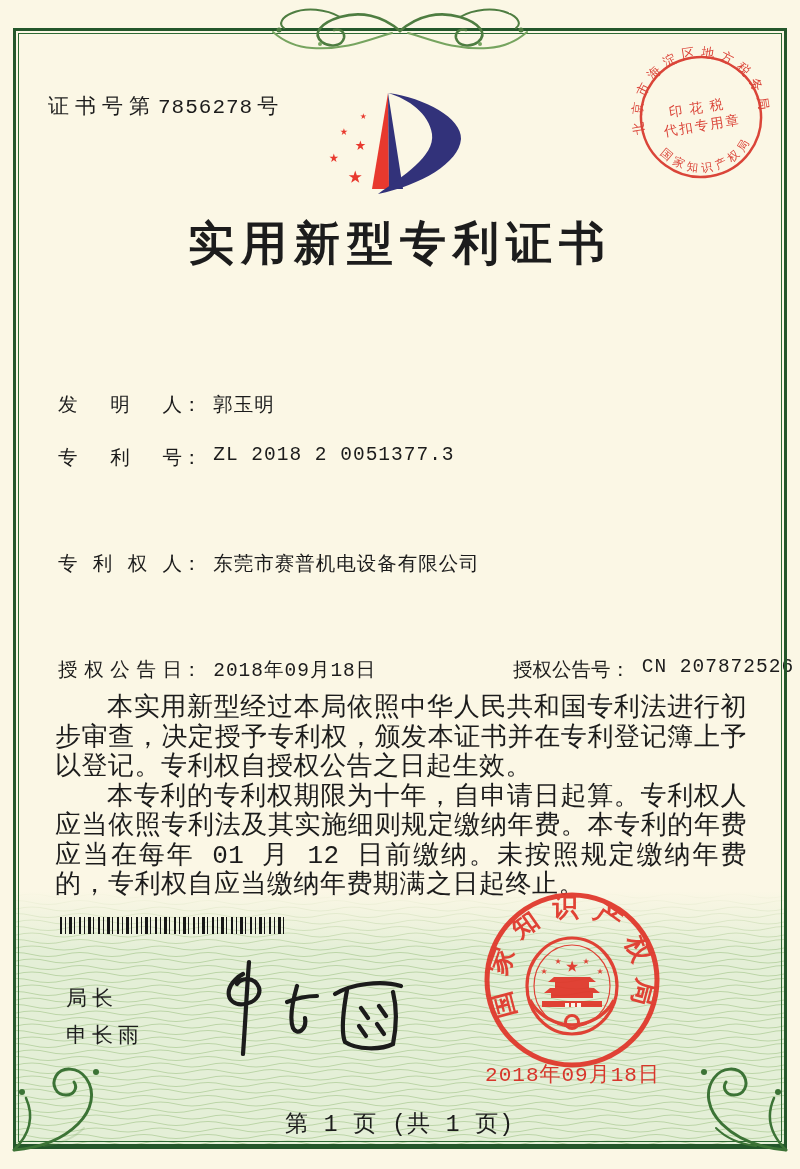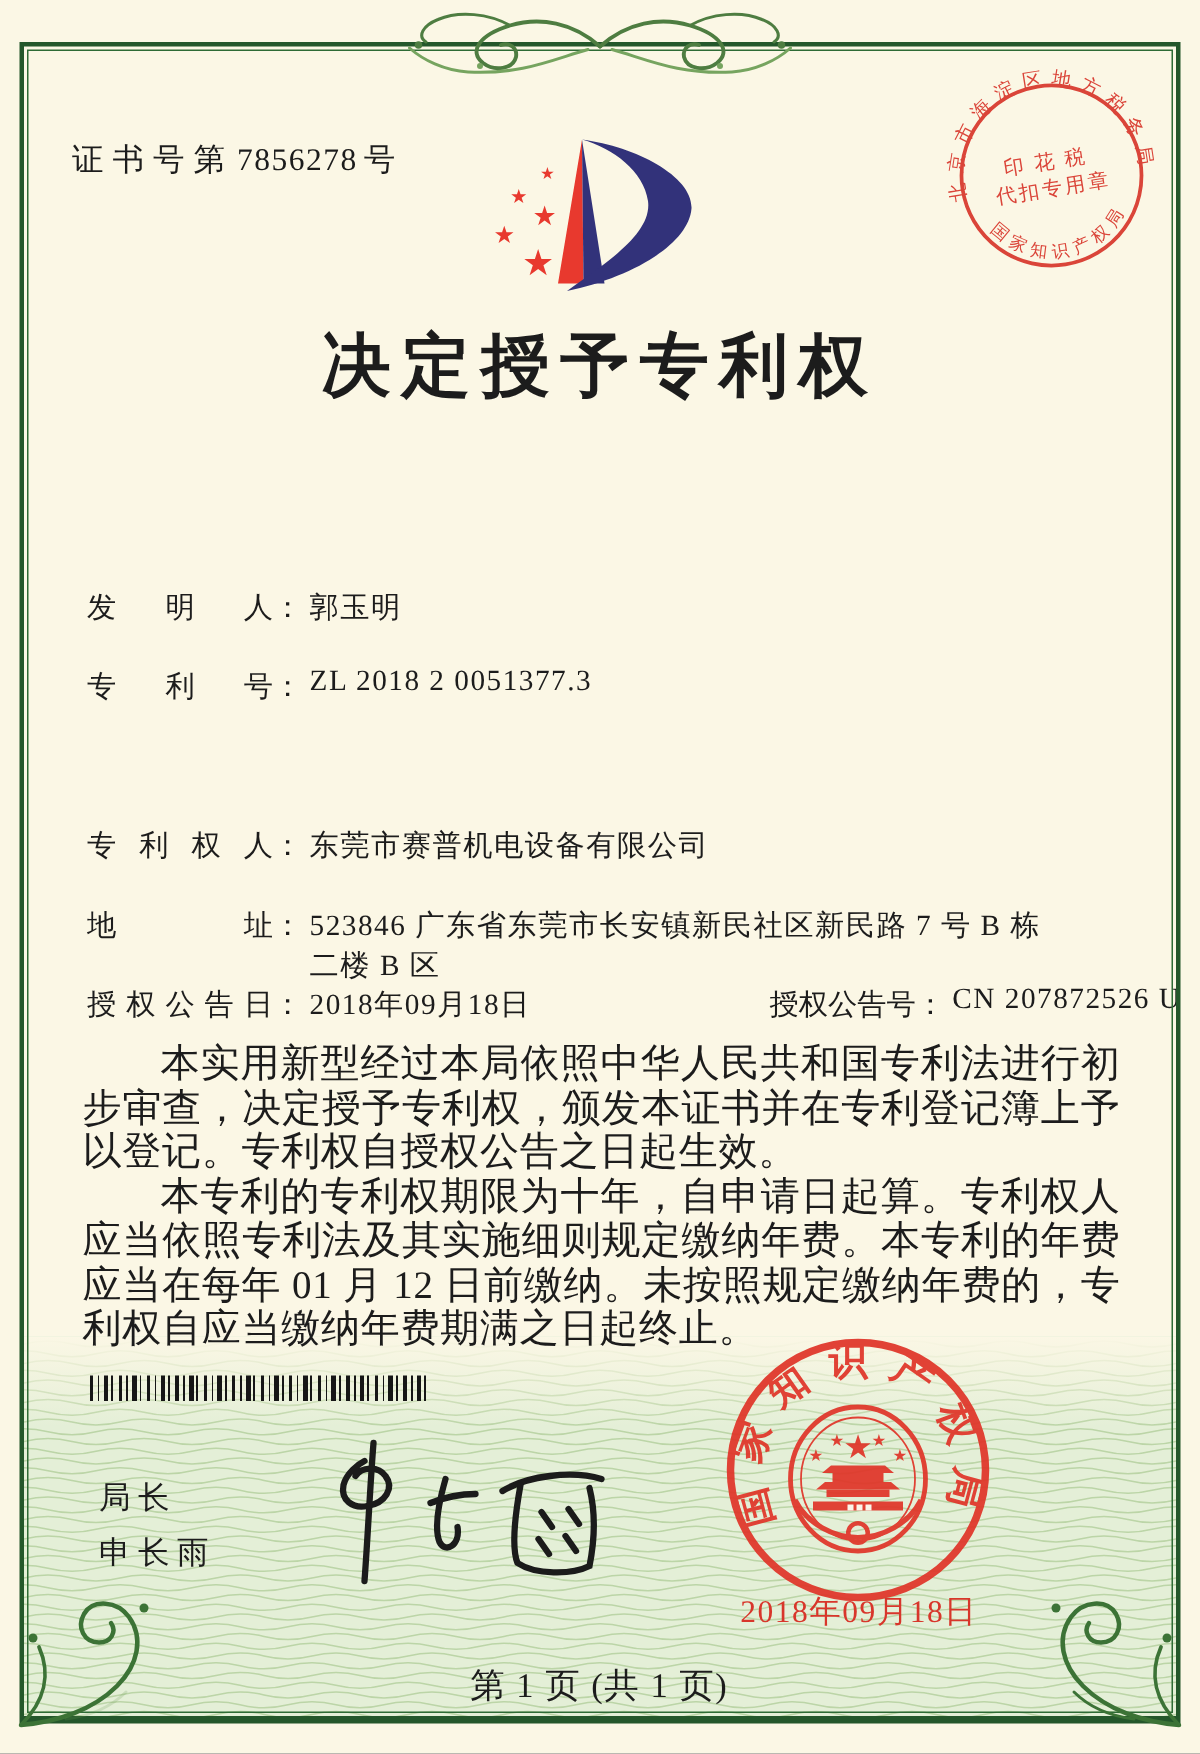--- a/index.html
+++ b/index.html
@@ -1,19 +1,19 @@
 <!DOCTYPE html>
 <html><head>
 <meta charset="utf-8">
 <style>
   html,body{margin:0;padding:0;background:#888;}
   .page{
     position:relative;width:800px;height:1169px;margin:0 auto;
     background:#fbf7e5;overflow:hidden;
-    font-family:Liberation Serif, serif;color:#1c1c1c;
+    font-family:Liberation Mono, monospace;color:#1c1c1c;
   }
   
   .frame{position:absolute;left:13px;right:13px;top:28px;bottom:20px;
     border:3px solid #24572b;border-bottom-width:5px;z-index:4;pointer-events:none;}
   .frame::after{content:"";position:absolute;inset:2px;border:1px solid #2e6b35;}
   .ornament-top{position:absolute;left:265px;top:3px;z-index:5;}
   .ornament-corner{position:absolute;bottom:14px;z-index:5;}
   .ornament-corner.left{left:10px;}
   .ornament-corner.right{right:10px;}
   
@@ -168,37 +168,33 @@
         <textPath href="#tax-arc-top" startOffset="50%" text-anchor="middle">北京市海淀区地方税务局</textPath>
       </text>
       <text x="72" y="67" text-anchor="middle" font-size="13.5" letter-spacing="7">印花税</text>
       <text x="72" y="85" text-anchor="middle" font-size="13.5" letter-spacing="2">代扣专用章</text>
       <text font-size="11.5" letter-spacing="4">
         <textPath href="#tax-arc-bottom" startOffset="50%" text-anchor="middle">国家知识产权局</textPath>
       </text>
     </g>
   </svg>
 
-  <div class="doc-title">决定授予专利权</div>
+  <div class="doc-title">实用新型专利证书</div>
 
   <div class="field-row" style="top:391px">
     <span class="field-label">发明人</span><span class="field-colon">：</span>
     <span class="field-value">郭玉明</span>
   </div>
   <div class="field-row" style="top:444px">
     <span class="field-label">专利号</span><span class="field-colon">：</span>
     <span class="field-value">ZL 2018 2 0051377.3</span>
   </div>
   <div class="field-row" style="top:550px">
     <span class="field-label">专利权人</span><span class="field-colon">：</span>
     <span class="field-value">东莞市赛普机电设备有限公司</span>
-  </div>
-  <div class="field-row" style="top:603px">
-    <span class="field-label">地址</span><span class="field-colon">：</span>
-    <span class="field-value wrap">523846 广东省东莞市长安镇新民社区新民路 7 号 B 栋二楼 B 区</span>
   </div>
   <div class="field-row" style="top:656px">
     <span class="field-label">授权公告日</span><span class="field-colon">：</span>
     <span class="field-value">2018年09月18日</span>
     <span class="grant-pub">
       <span class="field-label">授权公告号</span><span class="field-colon">：</span>
       <span class="field-value">CN 207872526 U</span>
     </span>
   </div>
 

